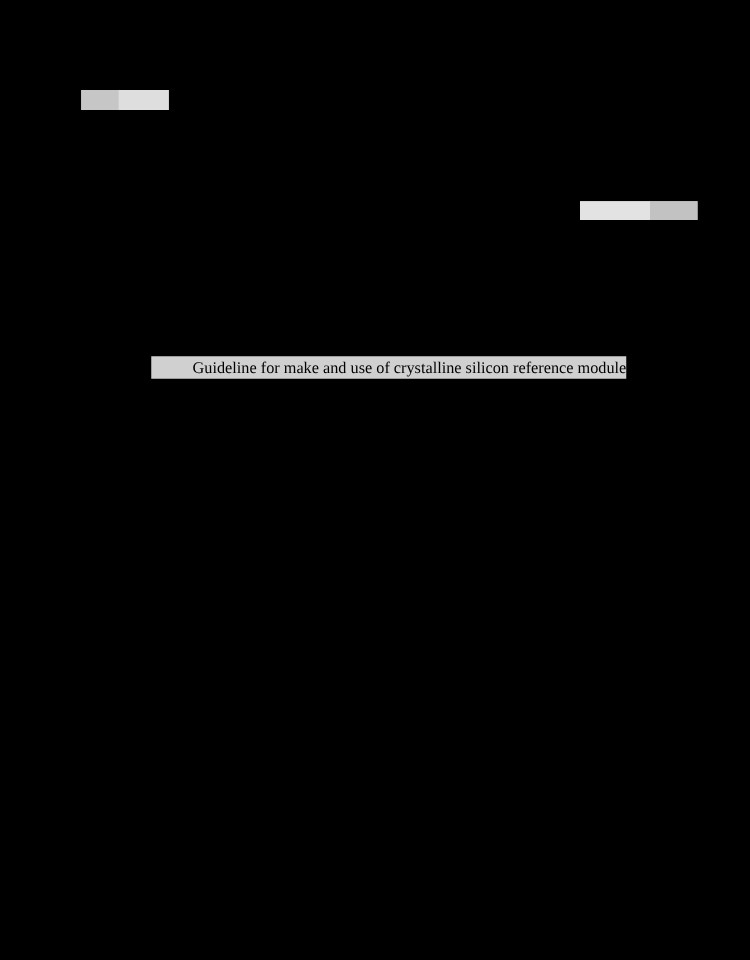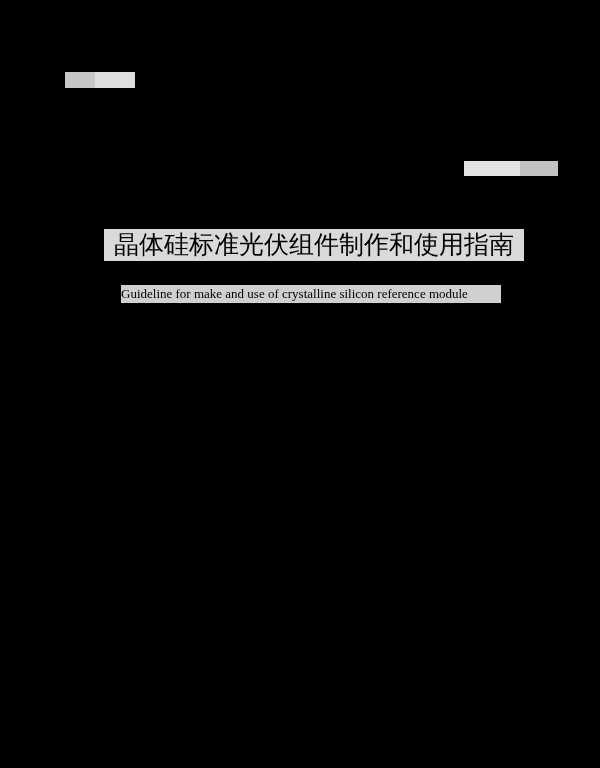--- a/index.html
+++ b/index.html
@@ -98,37 +98,36 @@
     position: absolute;
     left: 121px;
     top: 285px;
     width: 380px;
     height: 18px;
     background: #d0d0d0;
     color: #000000;
     font-family: "Liberation Serif", serif;
     font-size: 13px;
     line-height: 18px;
-    text-align: left;
+    text-align: right;
     white-space: nowrap;
     overflow: hidden;
   }
 </style>
 </head>
 <body>
 
 <div class="page">
 
   <div class="redaction" id="top-left-block">
     <span class="seg-a"></span>
     <span class="seg-b"></span>
   </div>
 
   <div class="redaction" id="top-right-block">
     <span class="seg-a"></span>
     <span class="seg-b"></span>
   </div>
 
-  <div class="title-cn">晶体硅标准光伏组件制作和使用指南</div>
 
   <div class="subtitle-en">Guideline for make and use of crystalline silicon reference module</div>
 
 </div>
 
 </body></html>

